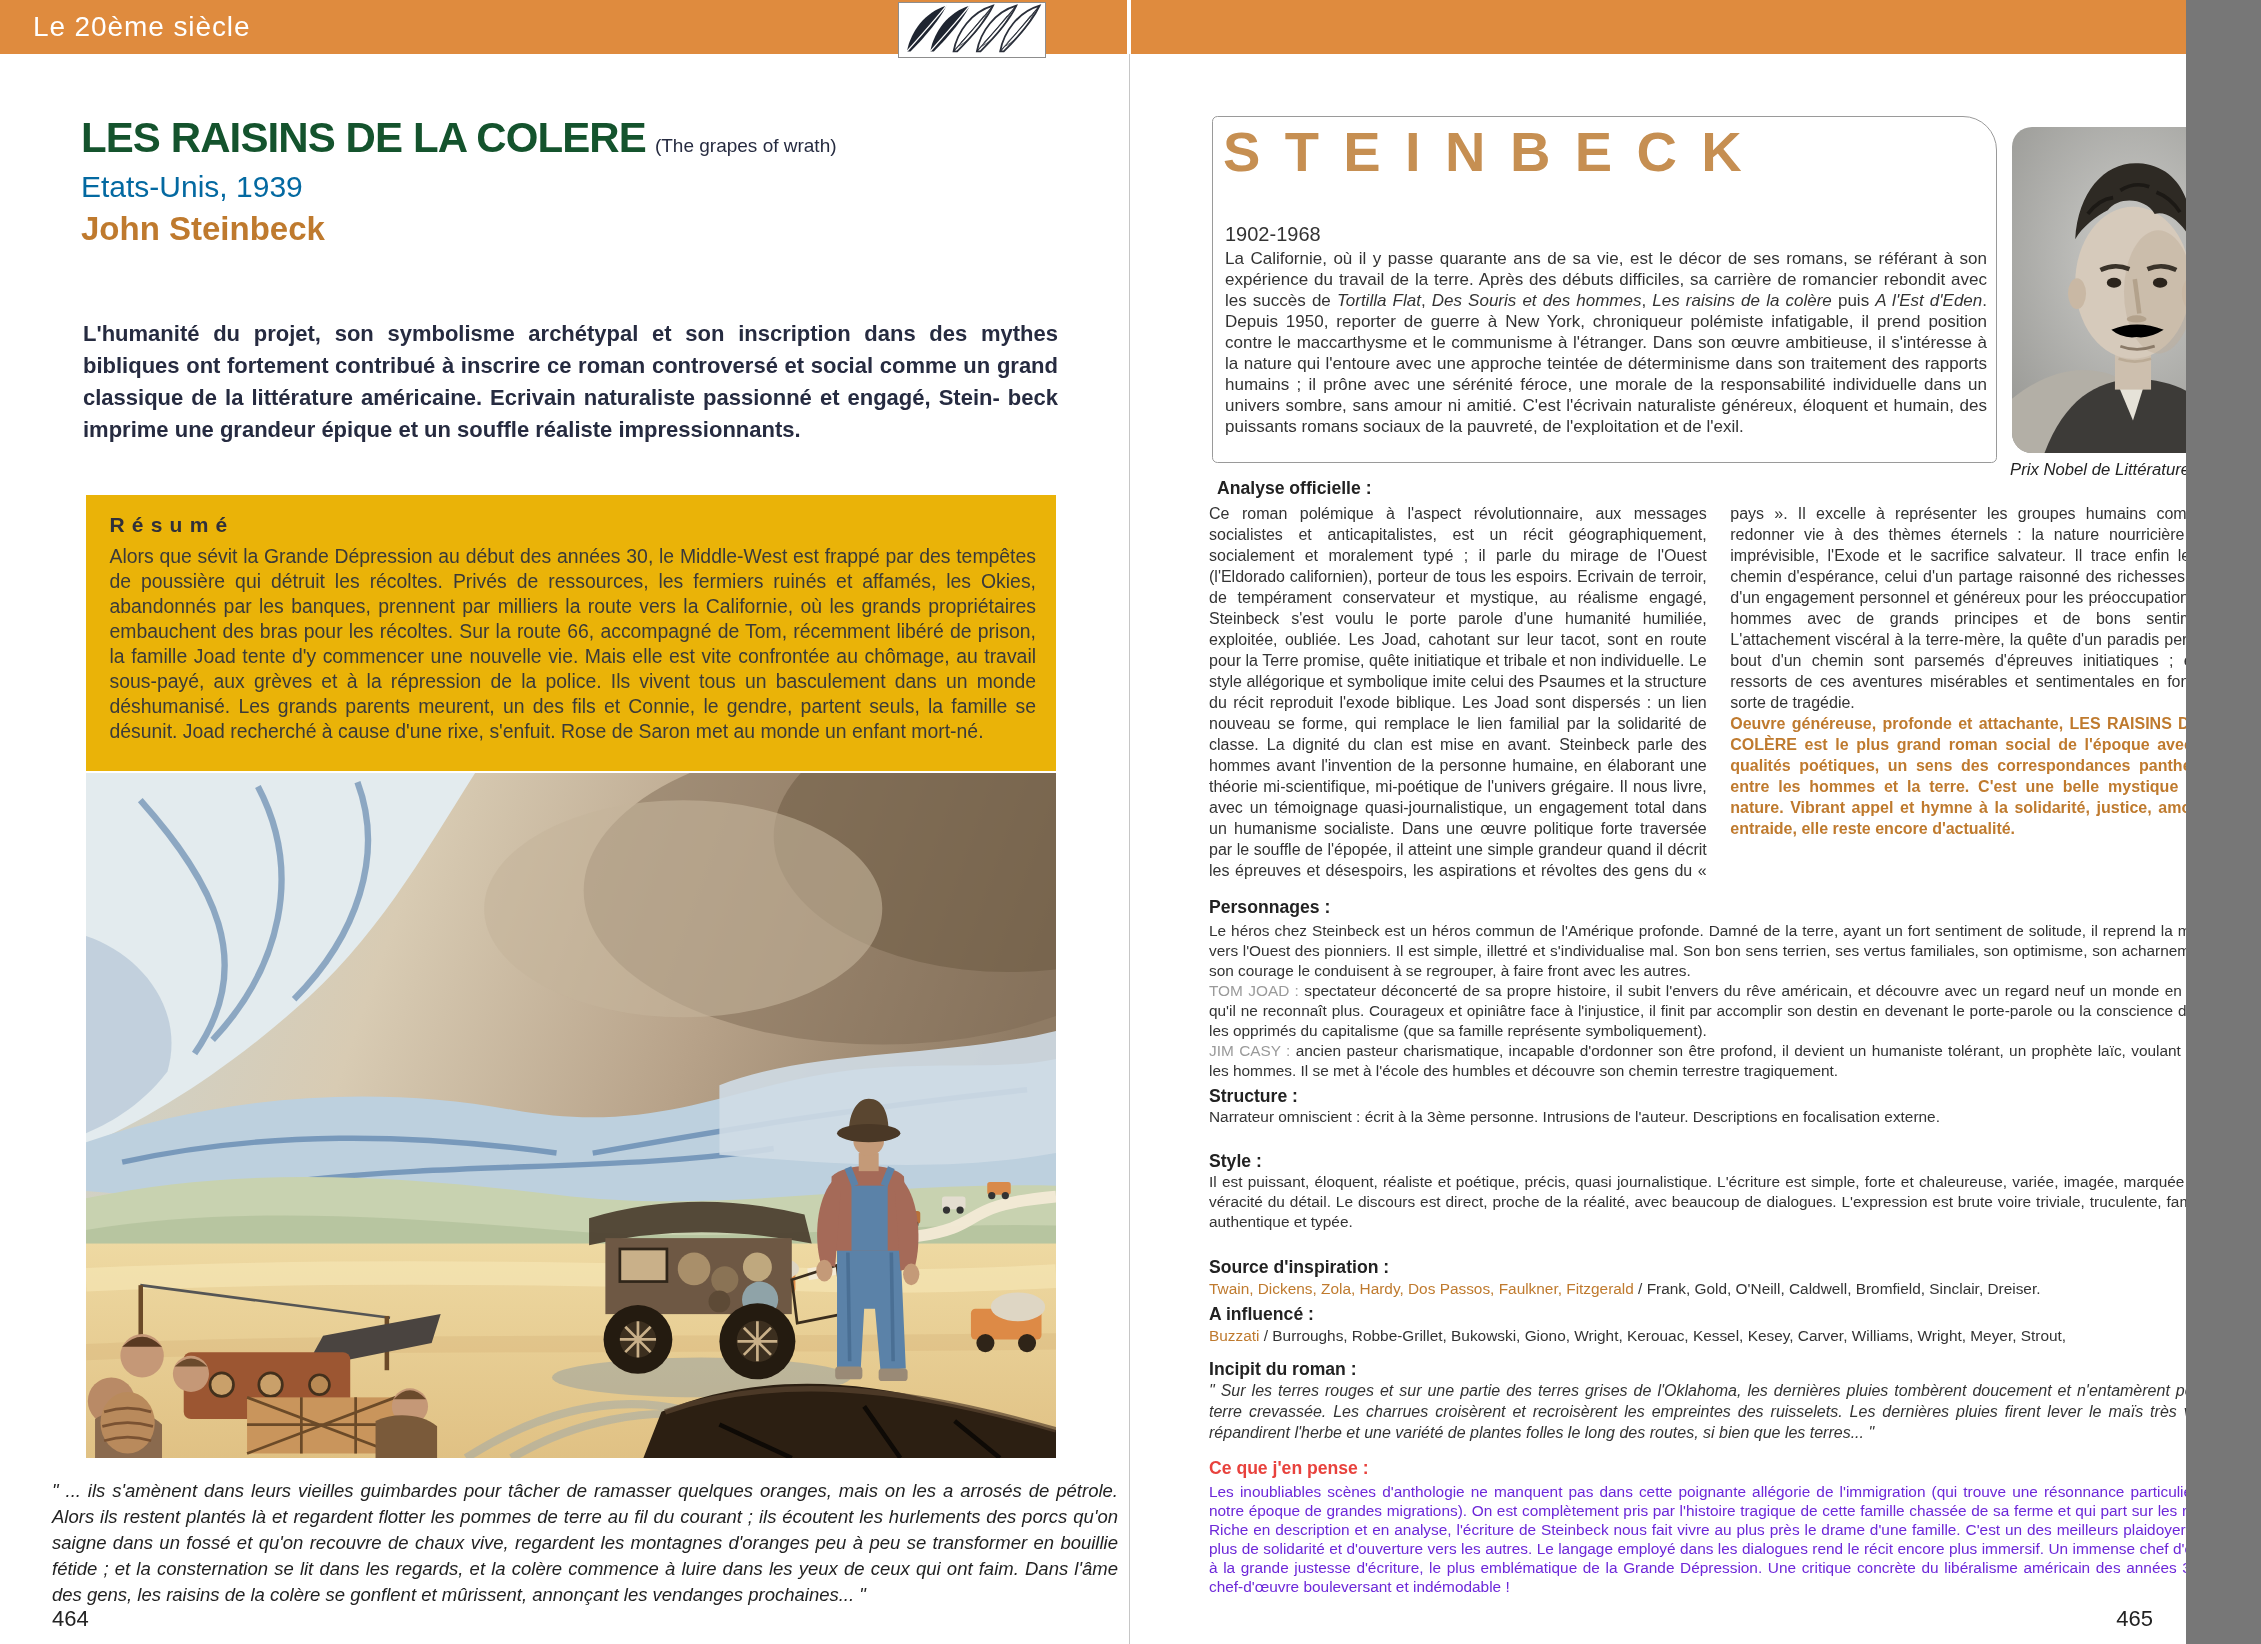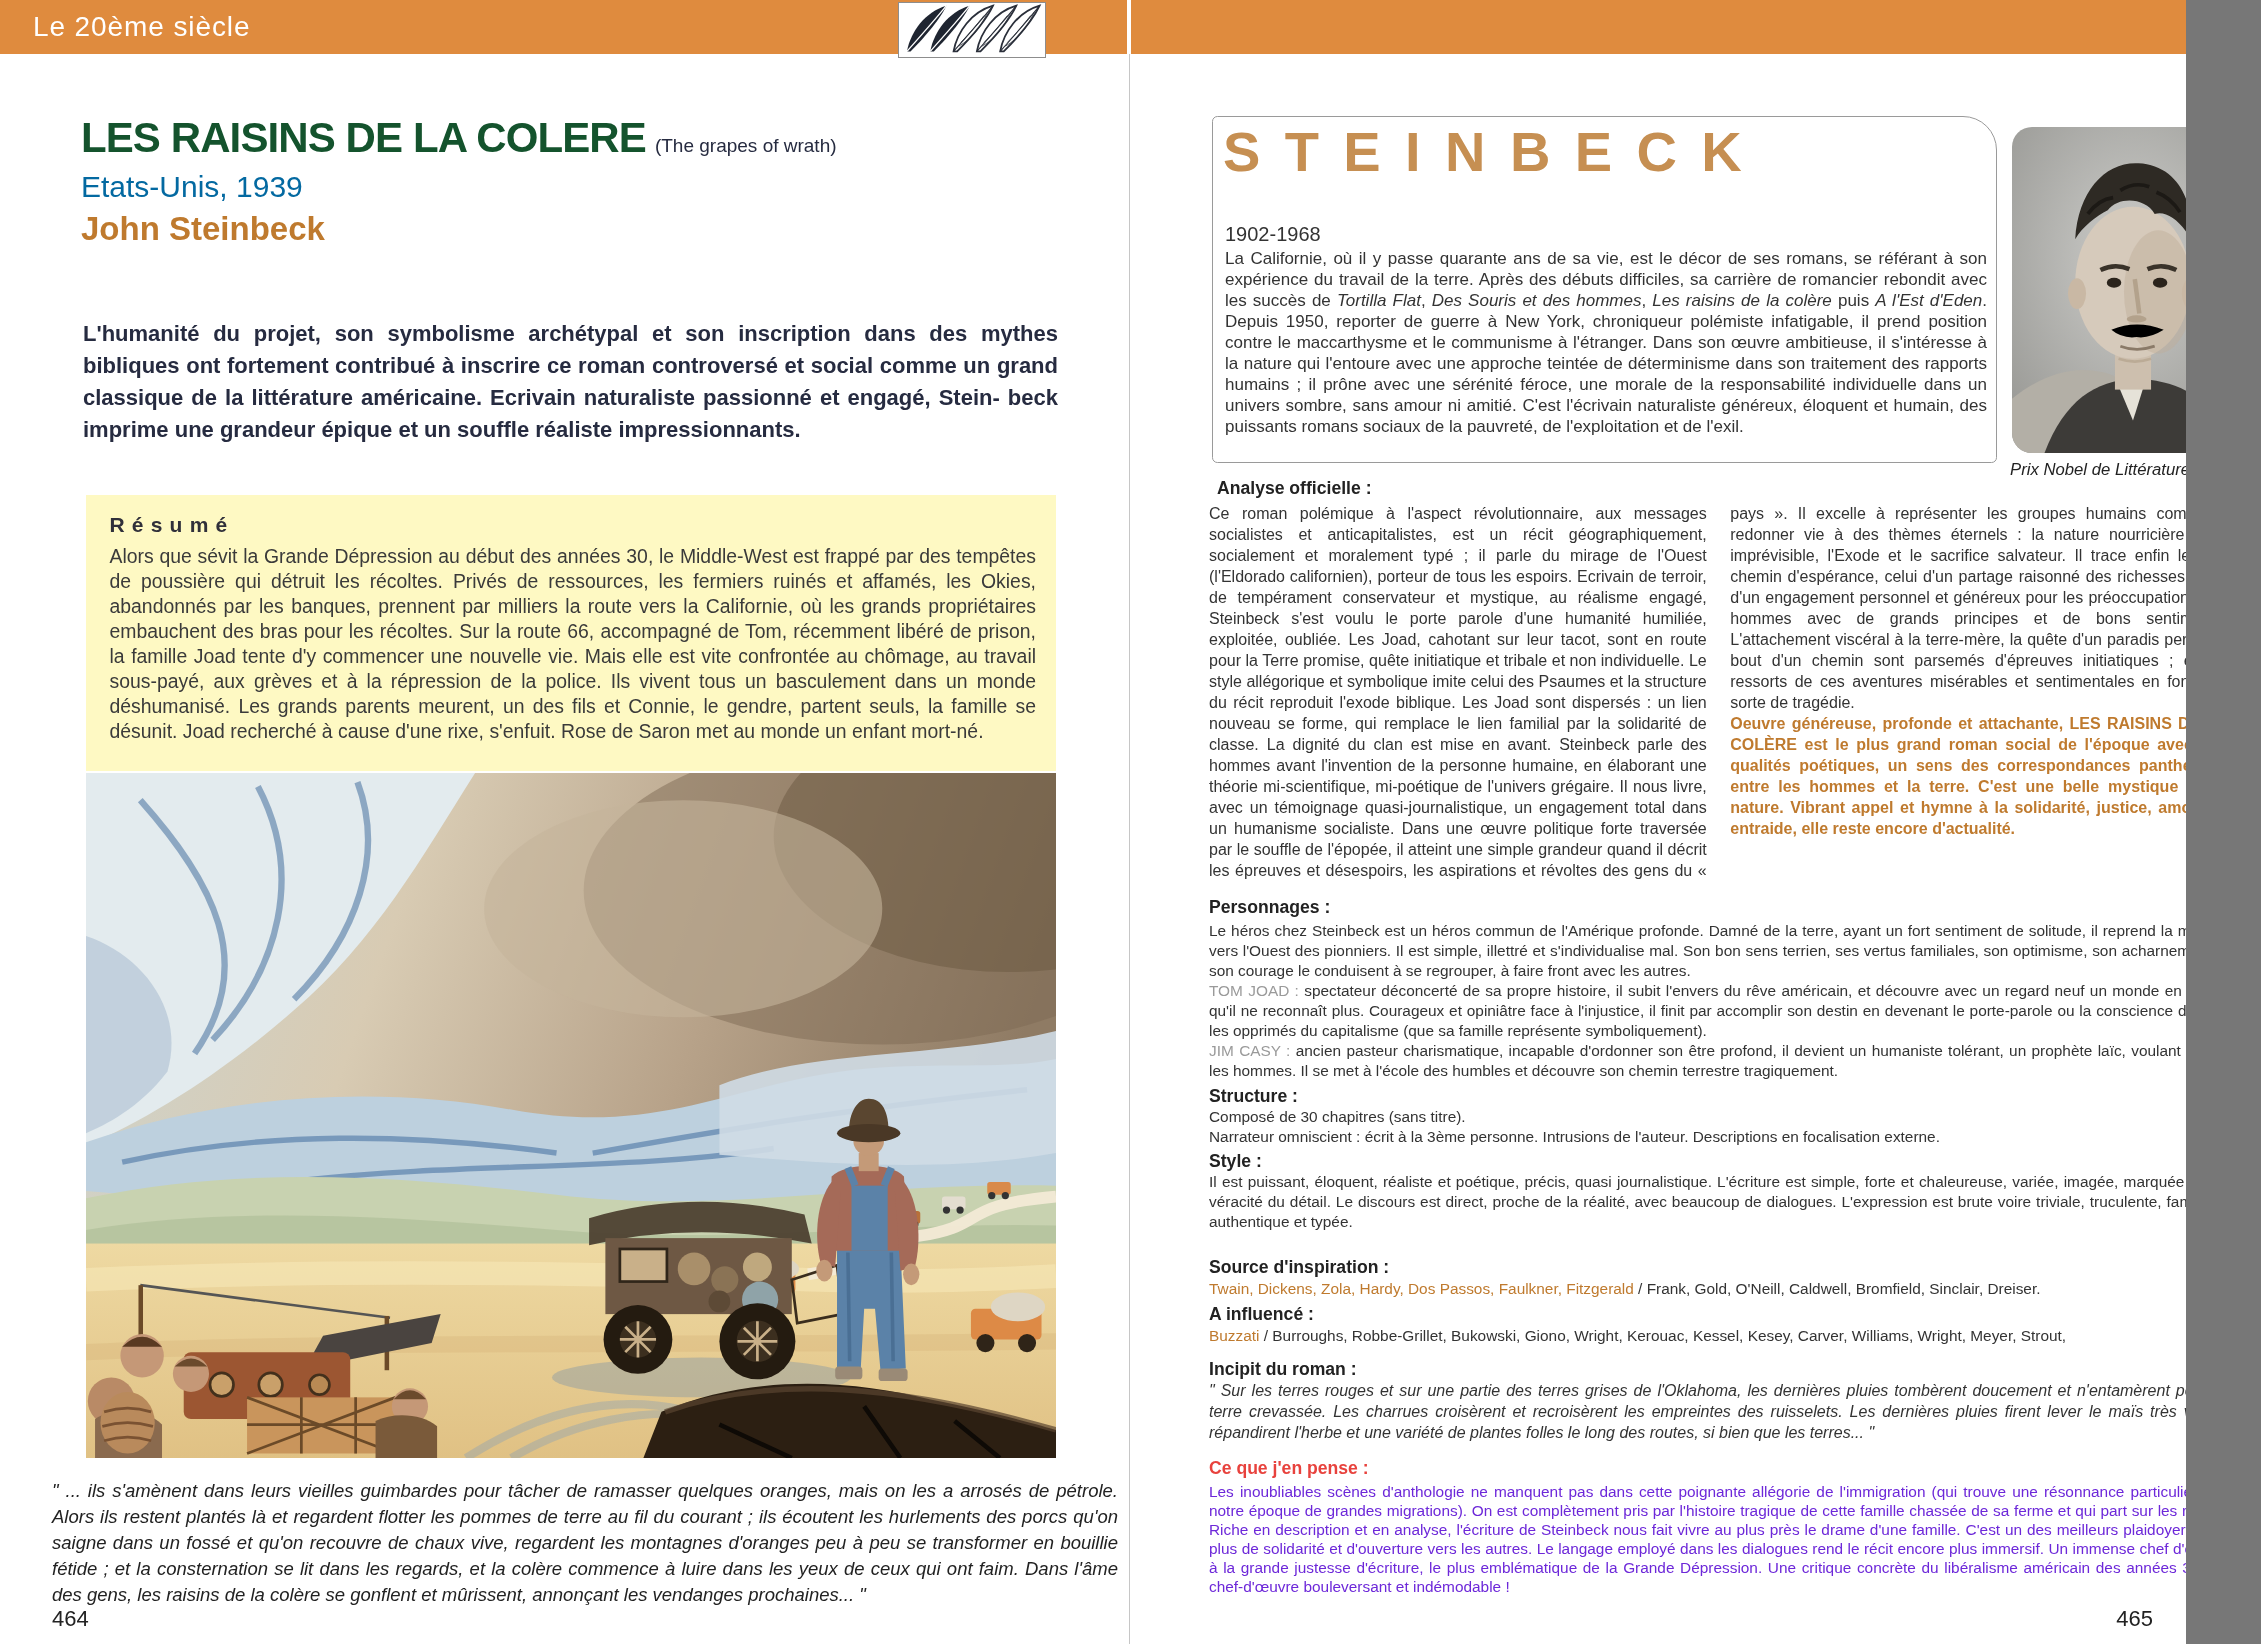--- a/index.html
+++ b/index.html
@@ -15,21 +15,21 @@
   .gutter-top{position:absolute;left:1127px;top:0;width:3.6px;height:54px;background:#fff;}
   .gutter{position:absolute;left:1129px;top:54px;width:0.9px;height:1590px;background:#c6c6c6;}
   
   .title-row{position:absolute;left:81px;top:114px;white-space:nowrap;}
   .book-title{font-size:42px;font-weight:bold;color:#14532d;letter-spacing:-0.9px;}
   .book-title-sub{font-size:19px;color:#262b40;margin-left:9px;}
   .country-year{position:absolute;left:81px;top:170px;font-size:30px;color:#0369a1;}
   .author-name{position:absolute;left:81px;top:210px;font-size:33px;font-weight:bold;color:#bf7a2e;}
   .intro{position:absolute;left:83px;top:318px;width:975px;font-size:22px;line-height:32px;
     font-weight:bold;color:#262b40;text-align:justify;}
-  .resume-box{position:absolute;left:86px;top:495px;width:970px;height:276px;background:#fef9c3;
+  .resume-box{position:absolute;left:86px;top:495px;width:970px;height:276px;background:#eab308;
     box-sizing:border-box;padding:18px 20px 0 23.5px;overflow:hidden;}
   .resume-head{font-size:21px;font-weight:bold;color:#30303a;letter-spacing:7.2px;margin-bottom:7.2px;}
   .resume-body{font-size:19.4px;line-height:25px;color:#3a3a3a;text-align:justify;}
   .illustration{position:absolute;left:86px;top:773px;width:970px;height:685px;overflow:hidden;}
   .illustration svg{display:block;width:100%;height:100%;}
   .keyscene{position:absolute;left:52px;top:1473px;width:1066px;}
   .keyscene .lead{font-size:19px;color:#222;}
   .keyscene .lead b{font-weight:bold;}
   .keyscene .quote{margin-top:5.4px;font-size:18.5px;line-height:26px;font-style:italic;
     color:#222;text-align:justify;}
@@ -295,21 +295,20 @@
 
   <div class="sec-head" style="left:1209px;top:897px;">Personnages :</div>
   <div class="rp-body" style="top:921px;">
     <div>Le héros chez Steinbeck est un héros commun de l'Amérique profonde. Damné de la terre, ayant un fort sentiment de solitude, il reprend la marche vers l'Ouest des pionniers. Il est simple, illettré et s'individualise mal. Son bon sens terrien, ses vertus familiales, son optimisme, son acharnement et son courage le conduisent à se regrouper, à faire front avec les autres.</div>
     <div><span class="g">TOM JOAD :</span><span> spectateur déconcerté de sa propre histoire, il subit l'envers du rêve américain, et découvre avec un regard neuf un monde en ruines qu'il ne reconnaît plus. Courageux et opiniâtre face à l'injustice, il finit par accomplir son destin en devenant le porte-parole ou la conscience de tous les opprimés du capitalisme (que sa famille représente symboliquement).</span></div>
     <div><span class="g">JIM CASY :</span><span> ancien pasteur charismatique, incapable d'ordonner son être profond, il devient un humaniste tolérant, un prophète laïc, voulant guider les hommes. Il se met à l'école des humbles et découvre son chemin terrestre tragiquement.</span></div>
   </div>
 
   <div class="sec-head" style="left:1209px;top:1086px;">Structure :</div>
   <div class="rp-body" style="top:1107px;">
-    <div>Composé de 30 chapitres (sans titre).</div>
     <div>Narrateur omniscient : écrit à la 3ème personne. Intrusions de l'auteur. Descriptions en focalisation externe.</div>
   </div>
 
   <div class="sec-head" style="left:1209px;top:1151px;">Style :</div>
   <div class="rp-body" style="top:1172px;">Il est puissant, éloquent, réaliste et poétique, précis, quasi journalistique. L'écriture est simple, forte et chaleureuse, variée, imagée, marquée par la véracité du détail. Le discours est direct, proche de la réalité, avec beaucoup de dialogues. L'expression est brute voire triviale, truculente, familière, authentique et typée.</div>
 
   <div class="sec-head" style="left:1209px;top:1257px;">Source d'inspiration :</div>
   <div class="rp-body" style="top:1279px;"><span class="o">Twain, Dickens, Zola, Hardy, Dos Passos, Faulkner, Fitzgerald</span><span> / Frank, Gold, O'Neill, Caldwell, Bromfield, Sinclair, Dreiser.</span></div>
 
   <div class="sec-head" style="left:1209px;top:1304px;">A influencé :</div>

